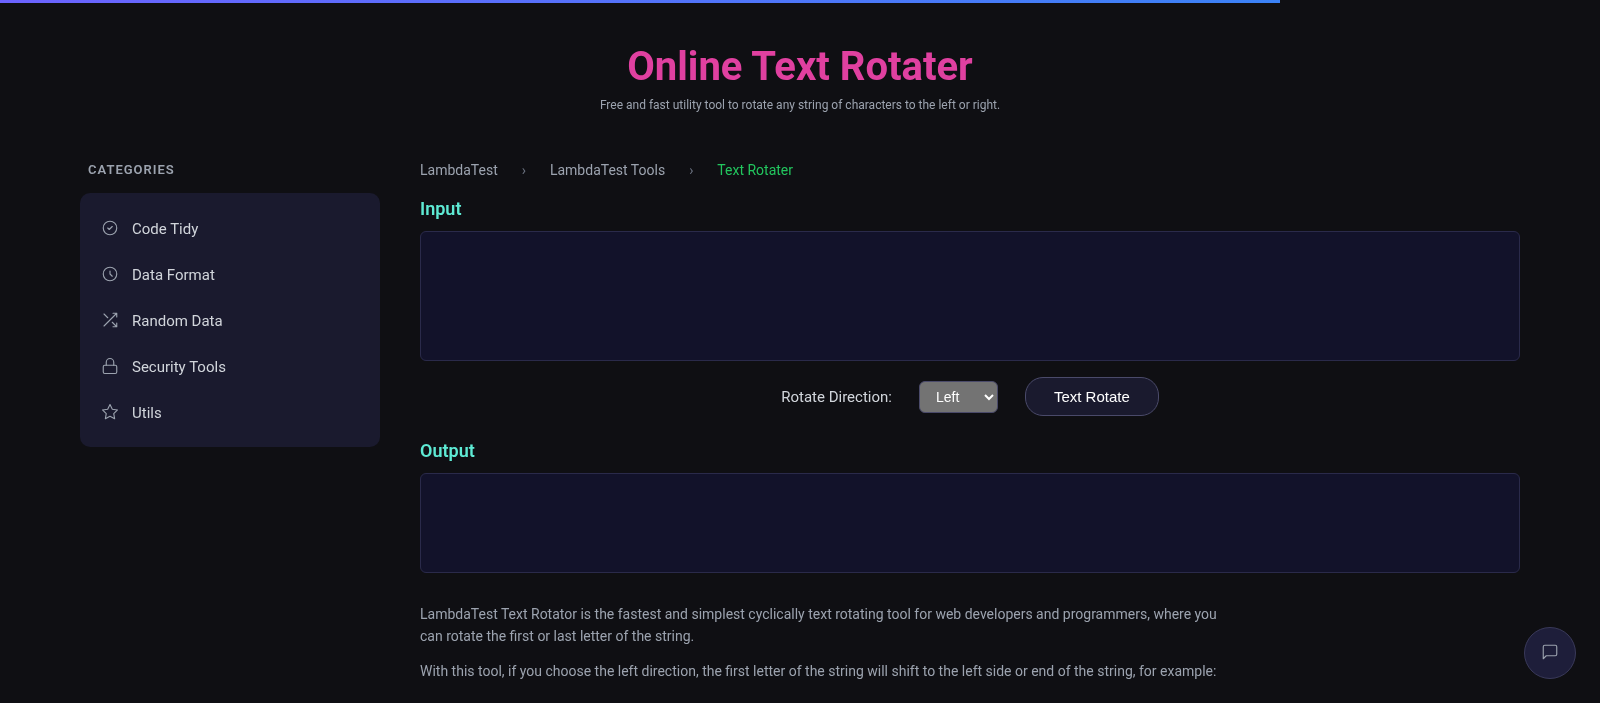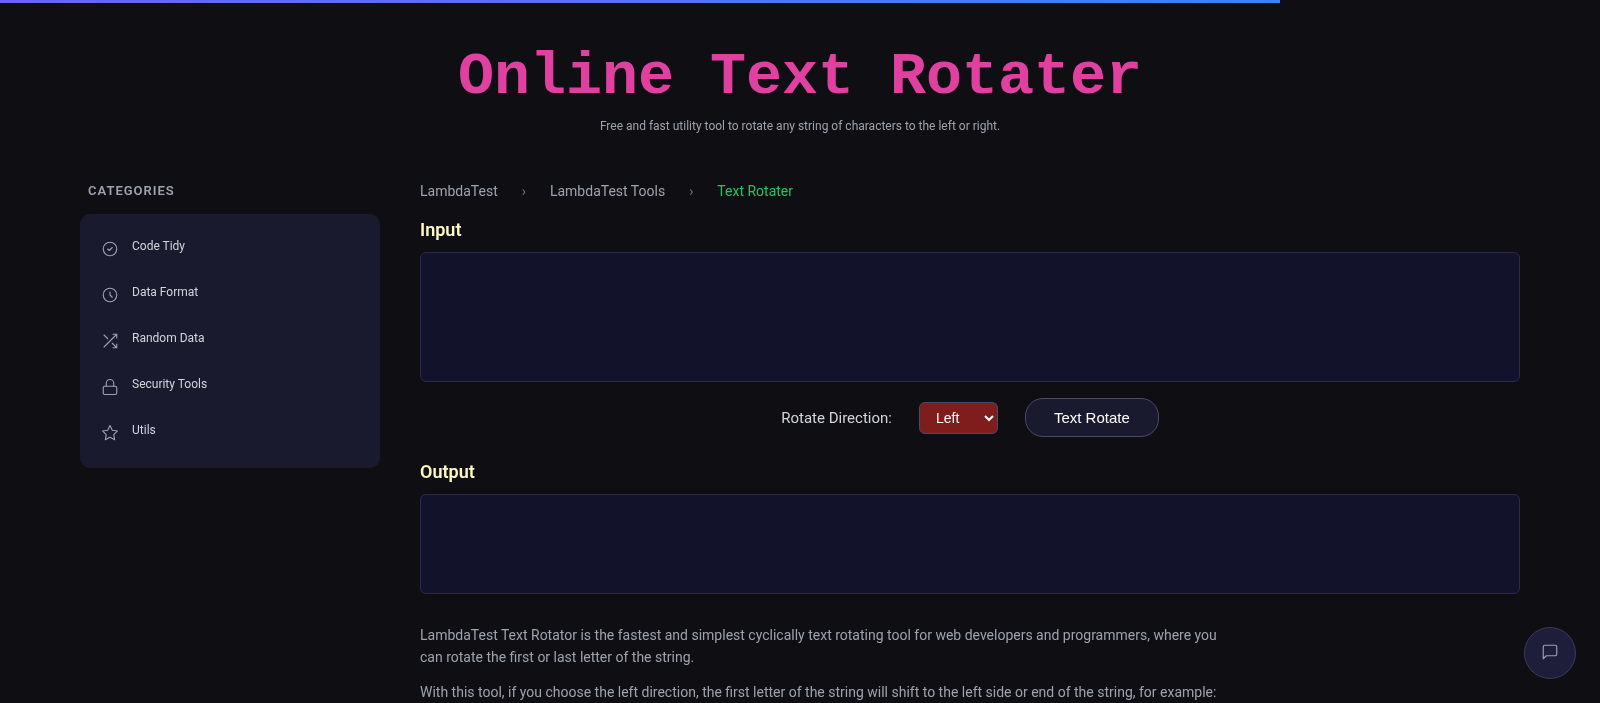--- a/index.html
+++ b/index.html
@@ -17,24 +17,23 @@
       background: linear-gradient(to right, #6c63ff, #3b82f6);
       width: 80%;
     }
 
     
     .header {
       text-align: center;
       padding: 40px 20px 30px;
     }
     .header h1 {
-      font-size: 60px;
+      font-size: 40px;
       font-weight: 700;
       color: #ffffff;
-      font-family: Liberation Mono, monospace;
     }
     .header h1 span {
       color: #e040a0;
     }
     .header p {
       color: #9ca3af;
       font-size: 12px;
       margin-top: 8px;
     }
 
@@ -58,26 +57,26 @@
       margin-bottom: 16px;
       padding-left: 8px;
     }
     .sidebar-card {
       background-color: #1a1a2e;
       border-radius: 10px;
       padding: 12px 0;
     }
     .sidebar-item {
       display: flex;
-      align-items: flex-start;
+      align-items: flex-end;
       gap: 12px;
       padding: 13px 20px;
       cursor: pointer;
       color: #d1d5db;
-      font-size: 12px;
+      font-size: 15px;
       border-radius: 6px;
       transition: background 0.2s;
     }
     .sidebar-item .icon {
       width: 20px;
       height: 20px;
       display: flex;
       align-items: center;
       justify-content: center;
       color: #9ca3af;
@@ -106,21 +105,21 @@
     }
     .breadcrumb .separator {
       color: #6b7280;
     }
 
     
     .section-title {
       font-size: 18px;
       font-weight: 600;
       margin-bottom: 12px;
-      color: #fef9c3;
+      color: #5eead4;
     }
 
     
     .input-area {
       background-color: #12122a;
       border: 1px solid #2a2a4a;
       border-radius: 6px;
       width: 100%;
       min-height: 130px;
       padding: 12px;
@@ -134,21 +133,21 @@
       align-items: center;
       justify-content: center;
       gap: 27px;
       margin-bottom: 24px;
     }
     .rotate-direction-label {
       color: #d1d5db;
       font-size: 15px;
     }
     .direction-select {
-      background-color: #7f1d1d;
+      background-color: #737373;
       border: 1px solid #4a4a6a;
       border-radius: 6px;
       color: #ffffff;
       padding: 6px 12px;
       font-size: 14px;
       cursor: pointer;
       appearance: auto;
     }
     .text-rotate-btn {
       background-color: #1a1a2e;

